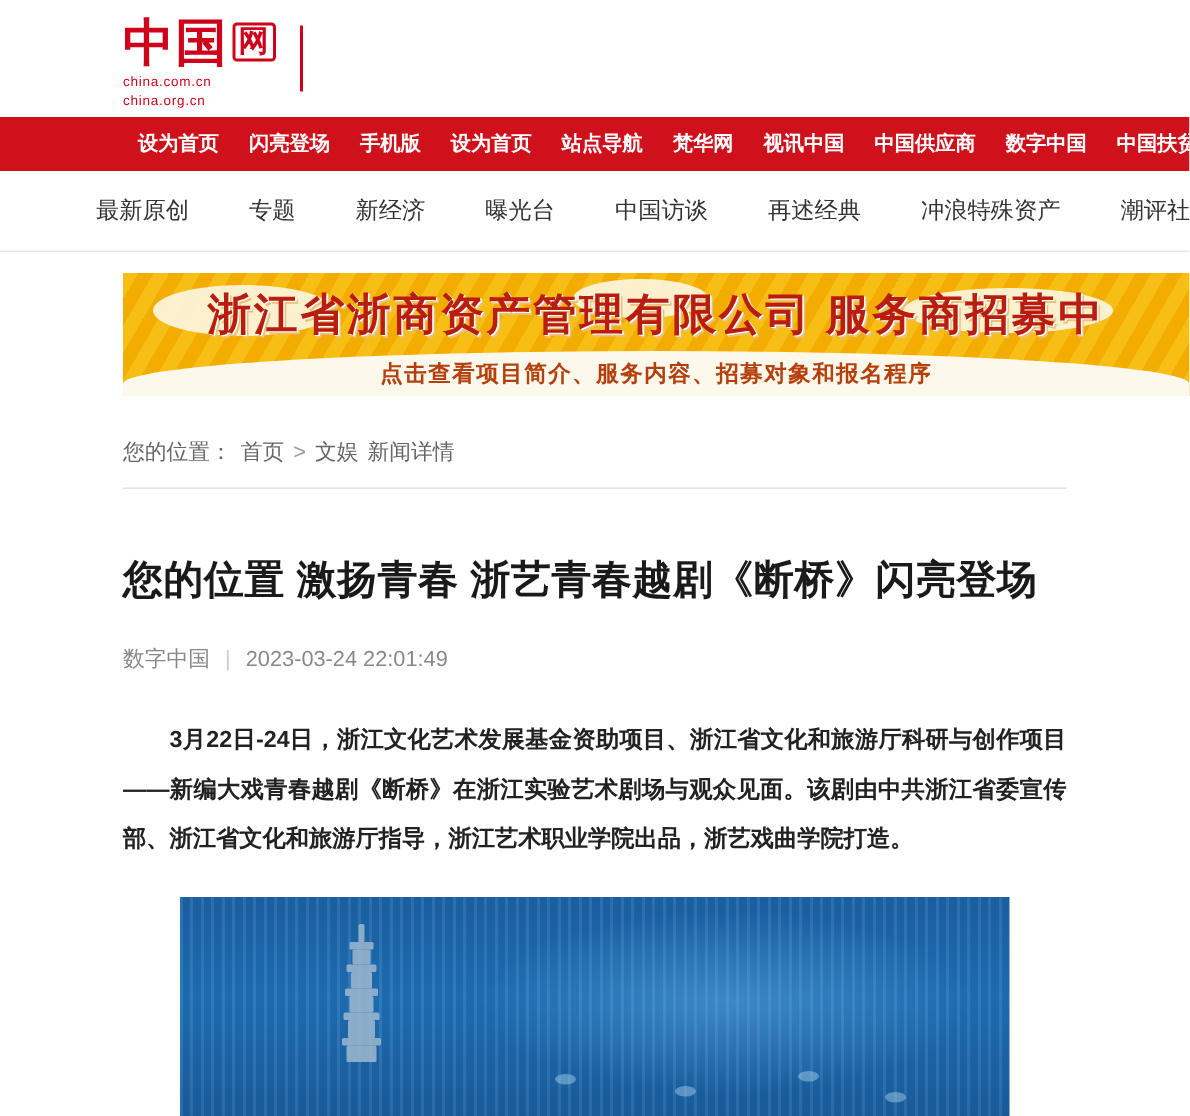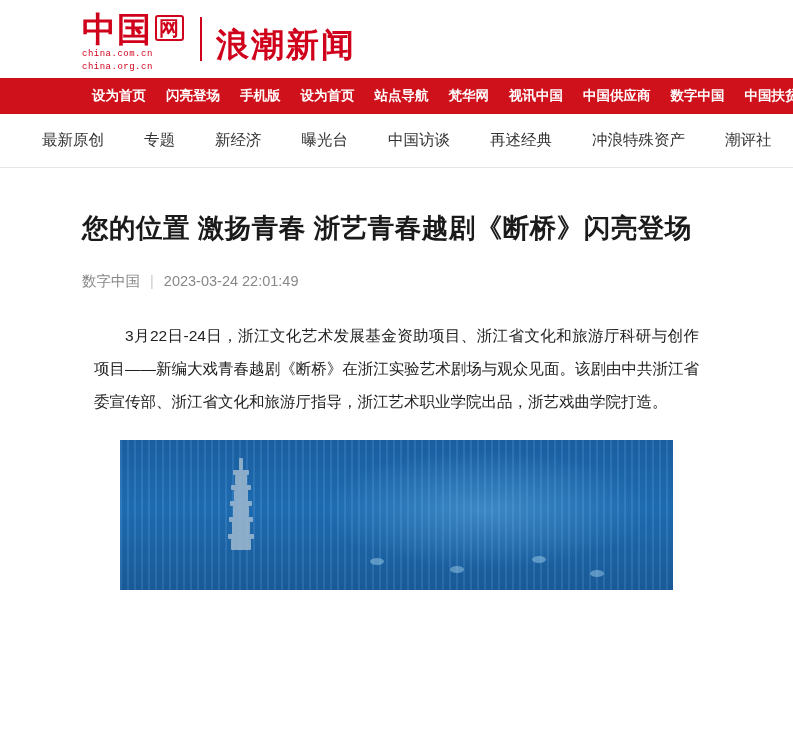--- a/index.html
+++ b/index.html
@@ -52,21 +52,21 @@
     display: inline-block;
     border: 2px solid #d0021b;
     border-radius: 3px;
     font-size: 20px;
     line-height: 22px;
     padding: 0 2px;
     vertical-align: 6px;
     margin-left: 3px;
   }
   .logo-cn .dom {
-    font-family: Liberation Mono, monospace;
+    font-family: Liberation Sans, sans-serif;
     font-size: 9px;
     color: #d0021b;
     line-height: 11px;
     letter-spacing: 0.5px;
     margin-top: 2px;
   }
   .logo-sep {
     width: 2px;
     height: 44px;
     background: #d0021b;
@@ -120,21 +120,21 @@
     width: 1px;
     height: 14px;
     background: #ef8a8a;
   }
 
   
   .channels {
     height: 54px;
     display: flex;
     align-items: center;
-    padding-left: 42px;
+    padding-left: 64px;
     box-sizing: border-box;
     border-bottom: 1px solid #e6e6e6;
   }
   .channels a {
     color: #333333;
     font-size: 15.5px;
     text-decoration: none;
     margin-right: 40px;
     white-space: nowrap;
   }
@@ -240,21 +240,21 @@
     color: #888;
   }
   .art-meta .bar { color: #ccc; margin: 0 6px; }
   .art-body {
     margin-top: 28px;
     font-size: 15.5px;
     line-height: 33px;
     color: #222;
     text-align: justify;
   }
-  .art-body p { margin: 12px; text-indent: 2em; }
+  .art-body p { margin: 0; text-indent: 2em; font-weight: bold; }
 
   .art-figure {
     margin-top: 22px;
     width: 553px;
     height: 150px;
     margin-left: 38px;
     position: relative;
     overflow: hidden;
     background: linear-gradient(180deg, #1b63a8 0%, #1f70b8 45%, #1a5e9e 100%);
   }
@@ -307,21 +307,20 @@
 <div class="page">
 
   <div class="header">
     <div class="logo-block">
       <div class="logo-cn">
         <span class="big"><span>中国</span><span class="net">网</span></span>
         <div class="dom">china.com.cn</div>
         <div class="dom">china.org.cn</div>
       </div>
       <div class="logo-sep"></div>
-      <div class="logo-title">浪潮新闻</div>
     </div>
 
   </div>
 
   <div class="redbar">
     <a class="item" href="#">设为首页</a>
     <span class="vline"></span>
     <a class="item" href="#">闪亮登场</a>
     <a class="item" href="#">手机版</a>
     <span class="vline"></span>
@@ -343,21 +342,39 @@
     <a href="#">最新原创</a>
     <a href="#">专题</a>
     <a href="#">新经济</a>
     <a href="#">曝光台</a>
     <a href="#">中国访谈</a>
     <a href="#">再述经典</a>
     <a href="#">冲浪特殊资产</a>
     <a href="#">潮评社</a>
   </div>
 
-
+  <div class="banner-wrap">
+    <div class="banner">
+      <div class="stripes"></div>
+      <div class="cloud c1"></div>
+      <div class="cloud c2"></div>
+      <div class="cloud c3"></div>
+      <div class="bottom-wave"></div>
+      <div class="btext">浙江省浙商资产管理有限公司  服务商招募中</div>
+      <div class="bsub">点击查看项目简介、服务内容、招募对象和报名程序</div>
+    </div>
+  </div>
+
+  <div class="crumb-wrap">
+    <span>您的位置：</span>
+    <a href="#">首页</a>
+    <span class="sep">&gt;</span>
+    <a href="#">文娱</a>
+    <span class="cur">新闻详情</span>
+  </div>
 
   <div class="article">
     <h1 class="art-title">您的位置 激扬青春 浙艺青春越剧《断桥》闪亮登场</h1>
 
     <div class="art-meta">
       <span>数字中国</span>
       <span class="bar">|</span>
       <span>2023-03-24 22:01:49</span>
     </div>
 

